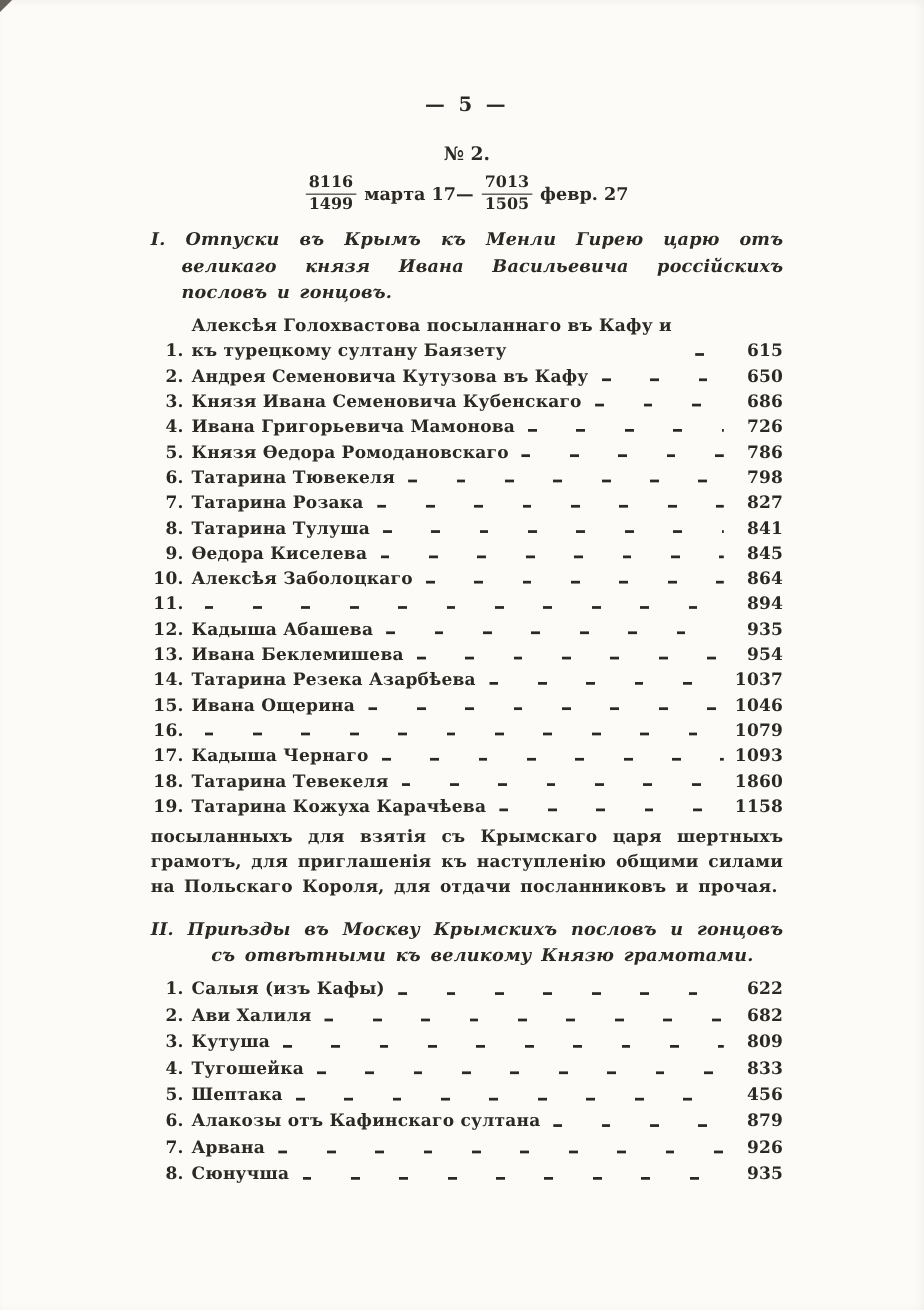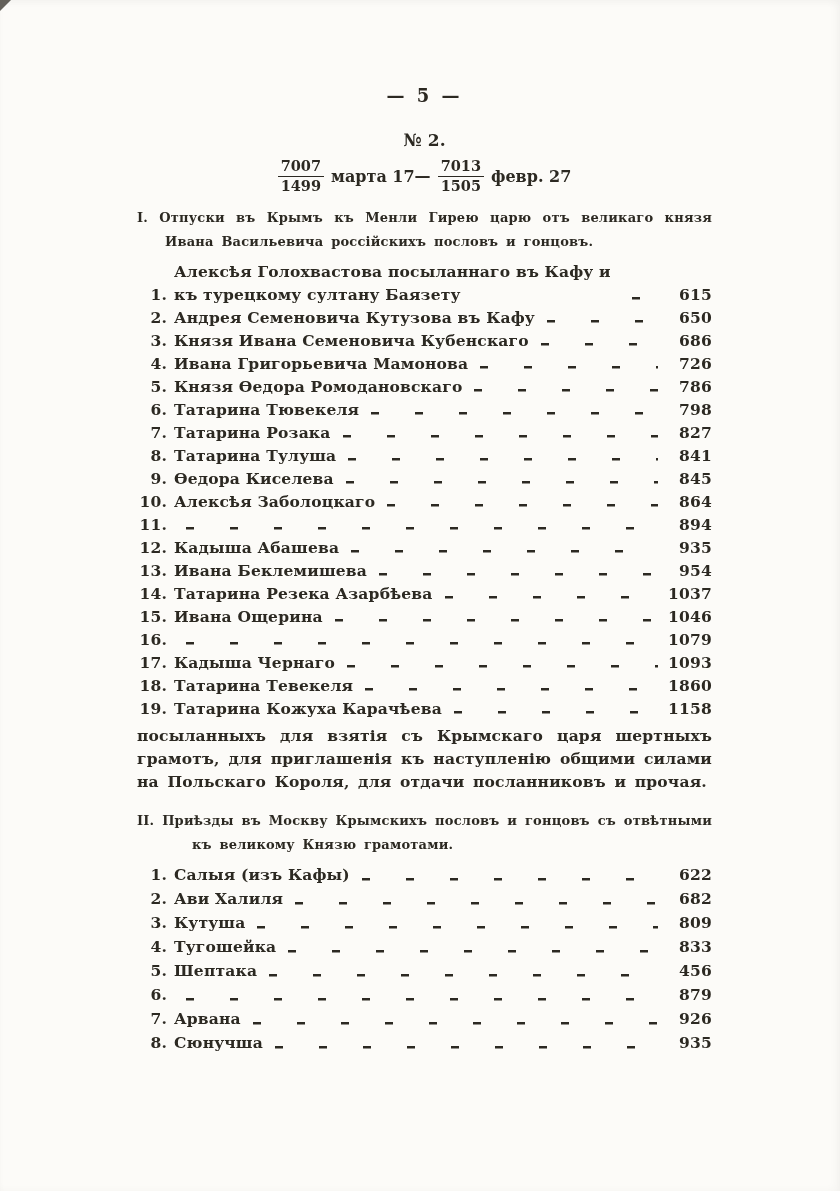--- a/index.html
+++ b/index.html
@@ -34,23 +34,24 @@
     text-align:center;font-size:17px;margin:0 0 6px 0;line-height:20px;
   }
   .date-line{
     display:flex;justify-content:center;align-items:center;gap:7px;
     font-size:16px;margin:0 0 10px 0;min-height:40px;
   }
   .fraction{display:inline-flex;flex-direction:column;font-size:14.5px;line-height:1.15;text-align:center;}
   .frac-top{border-bottom:1.5px solid currentColor;padding:0 3px 1px 3px;}
   .frac-bottom{padding-top:1px;}
   .section-heading{
-    font-size:13px;line-height:24px;text-align:justify;
+    font-size:16px;line-height:24px;text-align:justify;
     word-spacing:3px;letter-spacing:.2px;
     margin:6px 0 6px 0;
+    font-style:italic;
   }
   .hang-sm{padding-left:28px;text-indent:-28px;}
   .hang-lg{padding-left:55px;text-indent:-55px;margin-top:16px;}
   .entry-list{margin:2px 0 0 0;}
   .entry-row{
     display:flex;align-items:flex-end;
     font-size:15.5px;line-height:23px;letter-spacing:.2px;
   }
   .list-2 .entry-row{line-height:24px;}
   .entry-num{flex:0 0 30px;text-align:right;margin-right:7px;white-space:nowrap;}
@@ -73,21 +74,21 @@
 
 <div class="page">
   <div class="corner-mark"></div>
 
   <div class="page-number">— 5 —</div>
 
   <div class="doc-number">№ 2.</div>
 
   <div class="date-line">
     <span class="fraction">
-      <span class="frac-top">7007</span>
+      <span class="frac-top">8116</span>
       <span class="frac-bottom">1499</span>
     </span>
     <span>марта 17—</span>
     <span class="fraction">
       <span class="frac-top">7013</span>
       <span class="frac-bottom">1505</span>
     </span>
     <span>февр. 27</span>
   </div>
 
@@ -238,20 +239,21 @@
         <span class="entry-page">833</span>
       </div>
       <div class="entry-row">
         <span class="entry-num">5.</span>
         <span class="entry-text">Шептака</span>
         <span class="leader"></span>
         <span class="entry-page">456</span>
       </div>
       <div class="entry-row">
         <span class="entry-num">6.</span>
+        <span class="entry-text">Алакозы отъ Кафинскаго султана</span>
         <span class="leader"></span>
         <span class="entry-page">879</span>
       </div>
       <div class="entry-row">
         <span class="entry-num">7.</span>
         <span class="entry-text">Арвана</span>
         <span class="leader"></span>
         <span class="entry-page">926</span>
       </div>
       <div class="entry-row">

